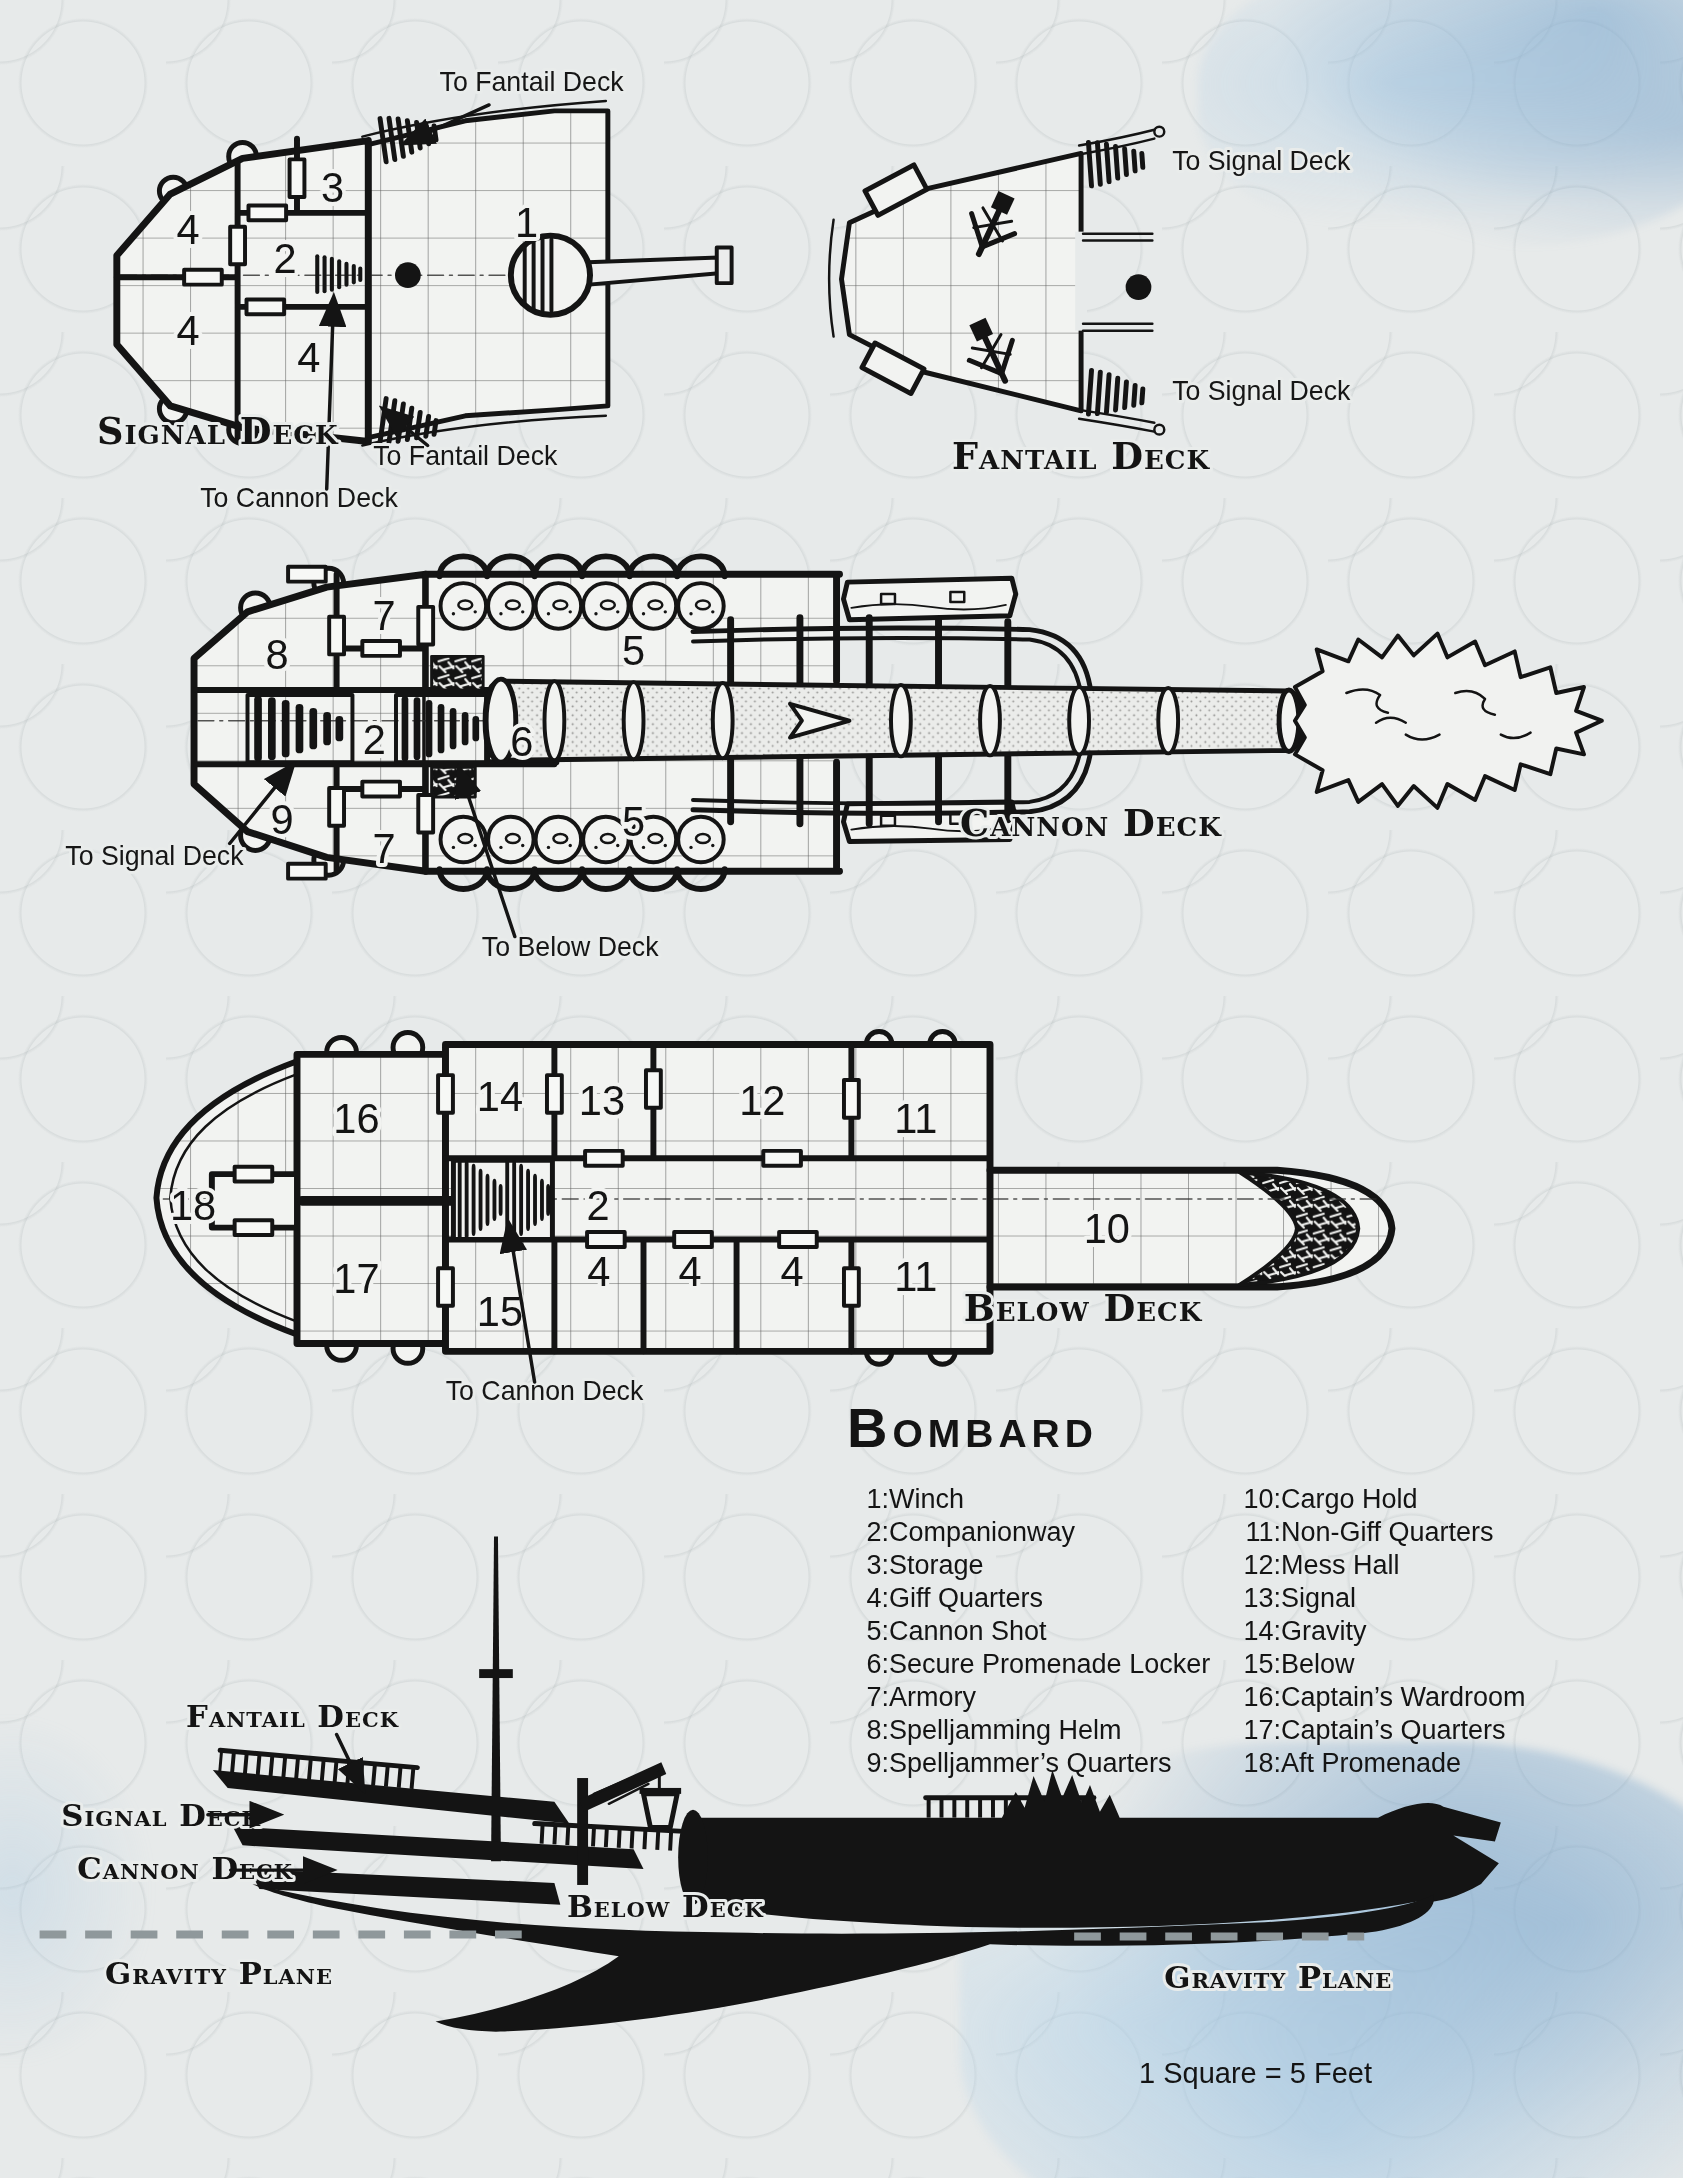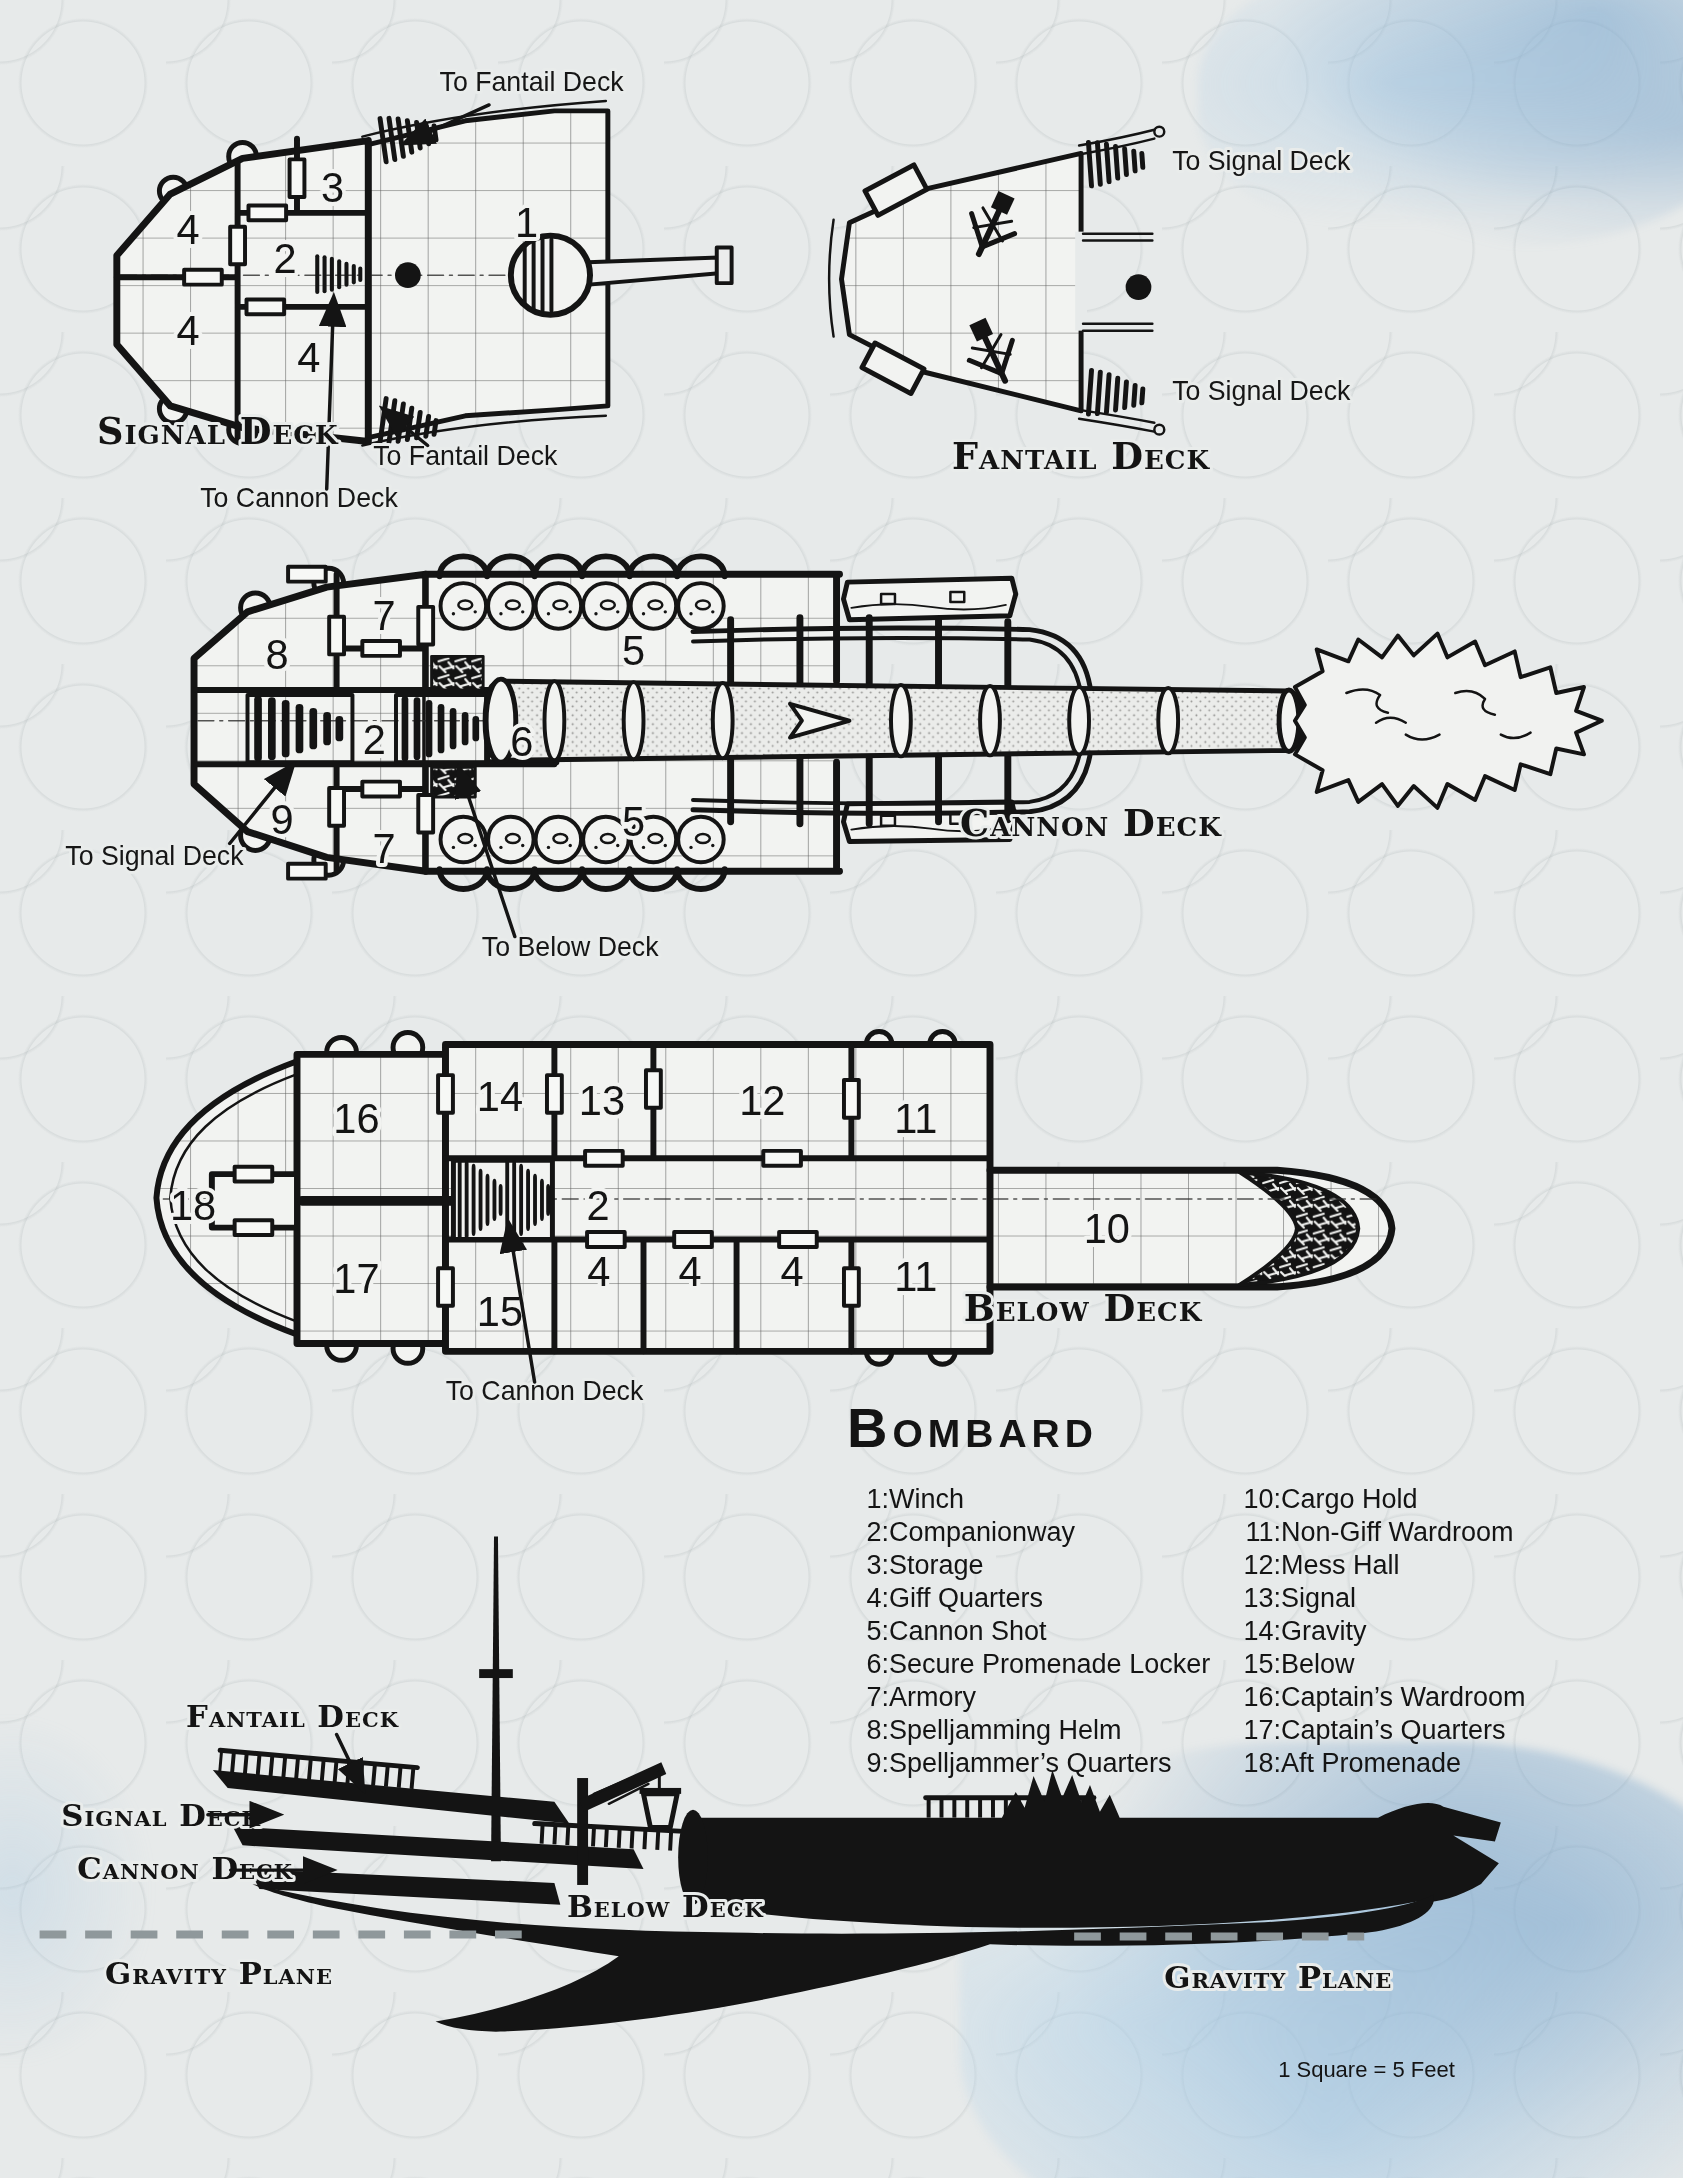--- a/index.html
+++ b/index.html
@@ -51,22 +51,22 @@
   
   .title-block{position:absolute;left:847px;top:1400px;}
   .ship-title{font-family:Liberation Sans, sans-serif;font-variant:small-caps;font-weight:700;
     font-size:56px;letter-spacing:5px;color:#141414;line-height:1;}
   .legend{position:absolute;top:1483px;font-size:27px;color:#141414;}
   .legend.c1{left:838px;width:396px;}
   .legend.c2{left:1230px;width:396px;}
   .legend .row{display:flex;line-height:33px;}
   .legend .num{width:51px;text-align:right;flex:none;}
   .legend .lab{white-space:nowrap;}
-  .scale-note{position:absolute;left:1139px;top:2057px;width:455px;text-align:center;
-    font-size:22px;color:#141414;}
+  .scale-note{position:absolute;left:1139px;top:2057px;width:455px;text-align:left;
+    font-size:29px;color:#141414;}
 </style>
 </head>
 <body>
 
 <div class="wc wc1"></div>
 <div class="wc wc2"></div>
 <div class="wc wc3"></div>
 
 <svg width="1683" height="2178" viewBox="0 0 1700 2200">
   <defs>
@@ -444,21 +444,21 @@
     </div>
 </div>
 
 <div class="legend c2">
   <div class="row">
       <span class="num">10:</span>
       <span class="lab">Cargo Hold</span>
     </div>
   <div class="row">
       <span class="num">11:</span>
-      <span class="lab">Non-Giff Wardroom</span>
+      <span class="lab">Non-Giff Quarters</span>
     </div>
   <div class="row">
       <span class="num">12:</span>
       <span class="lab">Mess Hall</span>
     </div>
   <div class="row">
       <span class="num">13:</span>
       <span class="lab">Signal</span>
     </div>
   <div class="row">

